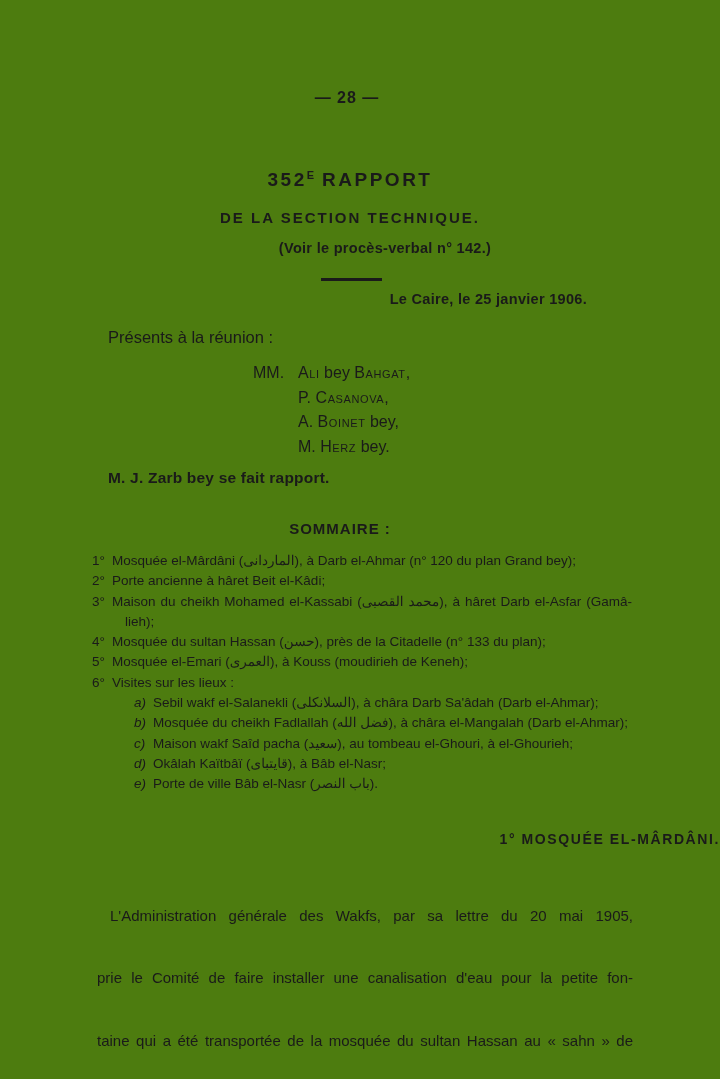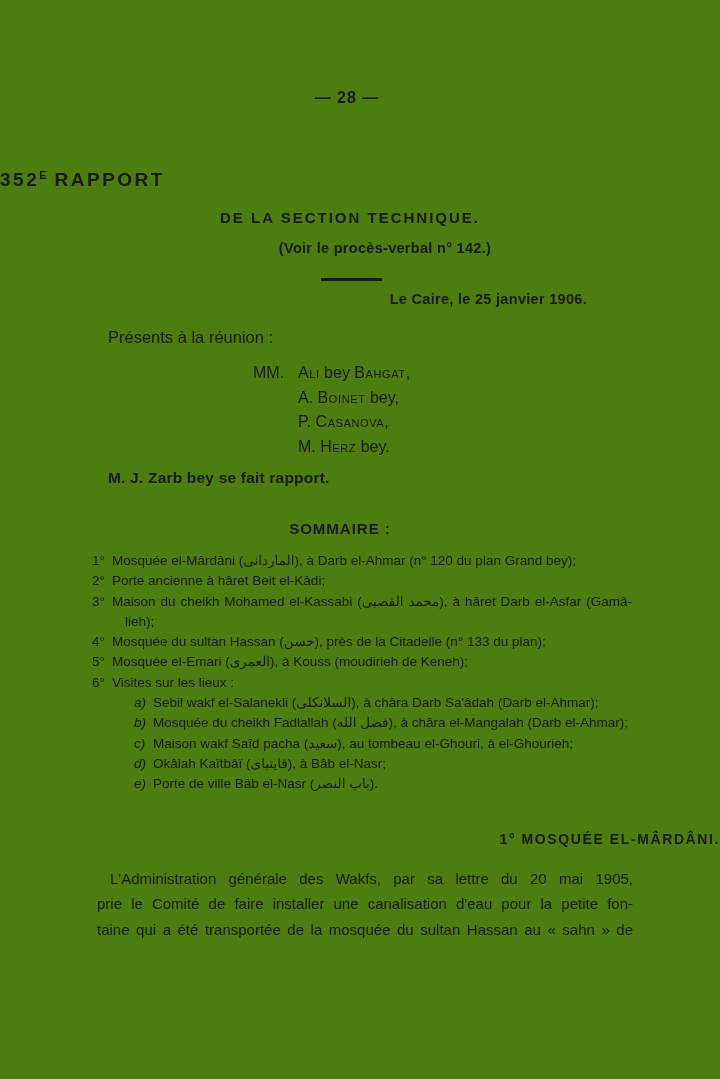--- a/index.html
+++ b/index.html
@@ -18,20 +18,21 @@
   .folio {
     top: 89px; left: 0; width: 694px;
     text-align: center;
     font-size: 16px; font-weight: bold;
     letter-spacing: 1px;
   }
 
   
   .report-title {
     top: 169px; left: 0; width: 700px;
+    text-align: center;
     font-size: 19px; font-weight: bold;
     letter-spacing: 2.5px;
   }
   .title-sup { font-size: 11px; vertical-align: 7px; letter-spacing: 0; }
   .title-word { margin-left: 8px; }
   .subtitle {
     top: 209px; left: 0; width: 700px;
     text-align: center;
     font-size: 15px; font-weight: bold;
     letter-spacing: 2px;
@@ -84,20 +85,21 @@
     top: 831px; left: 12px; width: 708px;
     text-align: right;
     font-size: 14px; font-weight: bold;
     letter-spacing: 1.6px;
   }
   .body-par { top: 866px; left: 97px; width: 536px; font-size: 15px; }
   .body-line {
     line-height: 25.3px;
     text-align: justify;
     text-align-last: justify;
+    margin-top: 37px;
   }
   .body-line.first { text-indent: 13px; }
   .body-line.last { text-align-last: left; }
 </style>
 </head>
 <body>
 
 <div class="page">
 
   <div class="abs folio">— 28 —</div>
@@ -116,25 +118,25 @@
 
   <div class="abs presents">Présents à la réunion :</div>
 
   <div class="abs attendees" id="attendees">
       <div class="att-row">
         <span class="att-prefix">MM.</span>
         <span class="att-name"><span class="sc">Ali</span><span> bey </span><span class="sc">Bahgat</span><span>,</span></span>
       </div>
       <div class="att-row">
         <span class="att-prefix"></span>
+        <span class="att-name"><span>P. </span><span class="sc">Casanova</span><span>,</span></span>
+      </div>
+      <div class="att-row">
+        <span class="att-prefix"></span>
         <span class="att-name"><span>A. </span><span class="sc">Boinet</span><span> bey,</span></span>
-      </div>
-      <div class="att-row">
-        <span class="att-prefix"></span>
-        <span class="att-name"><span>P. </span><span class="sc">Casanova</span><span>,</span></span>
       </div>
       <div class="att-row">
         <span class="att-prefix"></span>
         <span class="att-name"><span>M. </span><span class="sc">Herz</span><span> bey.</span></span>
       </div>
     </div>
 
   <div class="abs excuse">M. J. Zarb bey se fait rapport.</div>
 
   <div class="abs som-heading">SOMMAIRE :</div>

